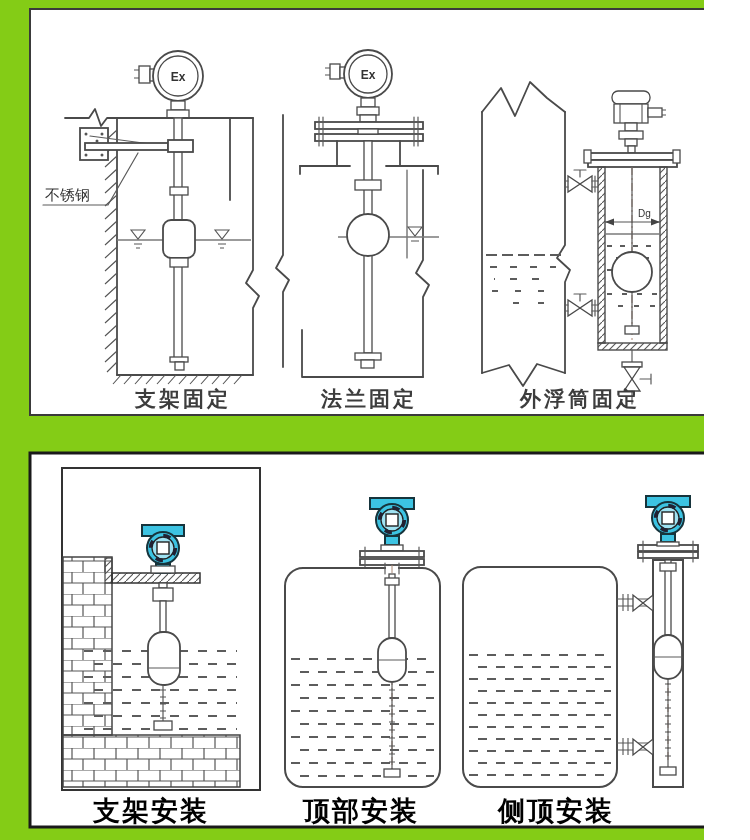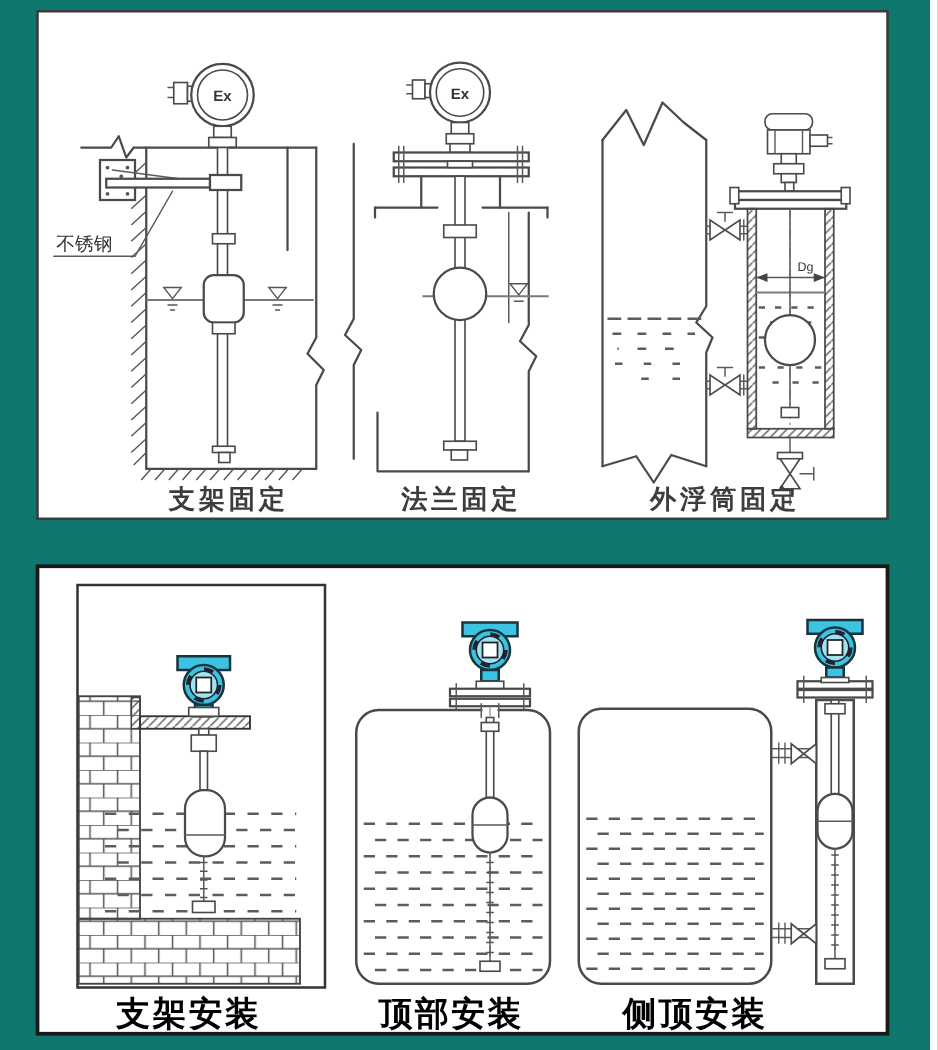--- a/index.html
+++ b/index.html
@@ -1,17 +1,17 @@
 <!DOCTYPE html>
 <html><head>
 <meta charset="utf-8">
 <style>
   html,body{margin:0;padding:0;background:#fff;}
-  #canvas{position:relative;width:704px;height:840px;background:#0f766e;overflow:hidden;
-          font-family:"Liberation Sans",sans-serif;padding-left:40px;}
+  #canvas{position:relative;width:704px;height:840px;background:#84cc16;overflow:hidden;
+          font-family:"Liberation Sans",sans-serif;}
   svg{position:absolute;left:0;top:0;}
   .ln{stroke:#4a4a4a;stroke-width:1.8;fill:none;stroke-linecap:round;stroke-linejoin:round;}
   .lnt{stroke:#5a5a5a;stroke-width:1.2;fill:none;stroke-linecap:round;}
   .part{fill:#fff;stroke:#4a4a4a;stroke-width:1.8;}
   .partt{fill:#fff;stroke:#4a4a4a;stroke-width:1.3;}
   .waterline{stroke:#7a7a7a;stroke-width:1.5;fill:none;}
   .wdash{stroke:#5c5c5c;stroke-width:2;fill:none;}
   .tick{stroke:#555;stroke-width:1.1;fill:none;}
   .dashdot{stroke:#aa8877;stroke-width:1;fill:none;stroke-dasharray:8 3 2 3;}
   .cyan{fill:#3cc3e2;stroke:#16343c;stroke-width:2;}

